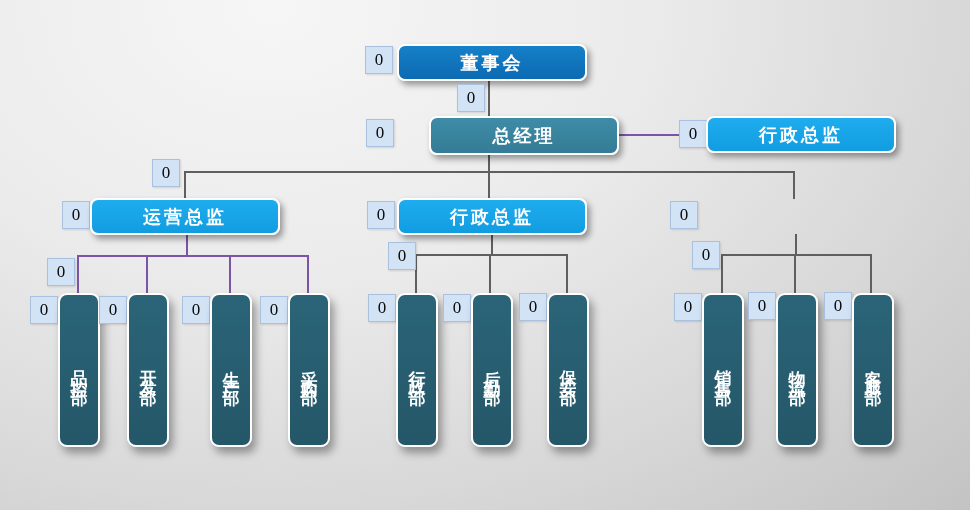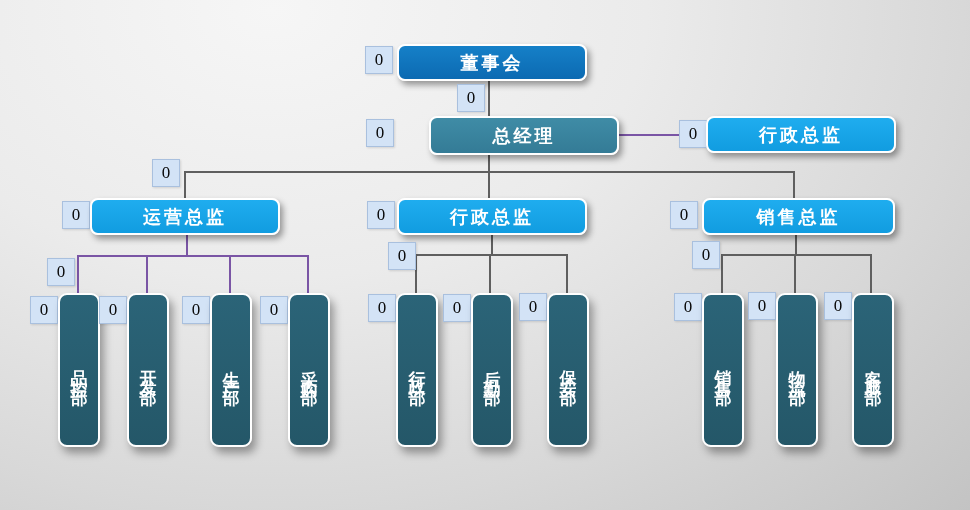--- a/index.html
+++ b/index.html
@@ -91,21 +91,20 @@
   <div class="count" style="left:679px;top:120px">0</div>
   <div class="h-node n-dir" style="left:706px;top:116px">行政总监</div>
 
   <div class="count" style="left:152px;top:159px">0</div>
 
   <div class="count" style="left:62px;top:201px">0</div>
   <div class="h-node n-dir" style="left:90px;top:198px">运营总监</div>
   <div class="count" style="left:367px;top:201px">0</div>
   <div class="h-node n-dir" style="left:397px;top:198px">行政总监</div>
   <div class="count" style="left:670px;top:201px">0</div>
-  <div class="h-node n-dir" style="left:702px;top:198px;width:189px">销售总监</div>
 
   <div class="count" style="left:47px;top:258px">0</div>
   <div class="count" style="left:388px;top:242px">0</div>
   <div class="count" style="left:692px;top:241px">0</div>
 
   <div class="count" style="left:30px;top:296px">0</div>
   <div class="v-node" style="left:58px">品控部</div>
   <div class="count" style="left:99px;top:296px">0</div>
   <div class="v-node" style="left:127px">开发部</div>
   <div class="count" style="left:182px;top:296px">0</div>

